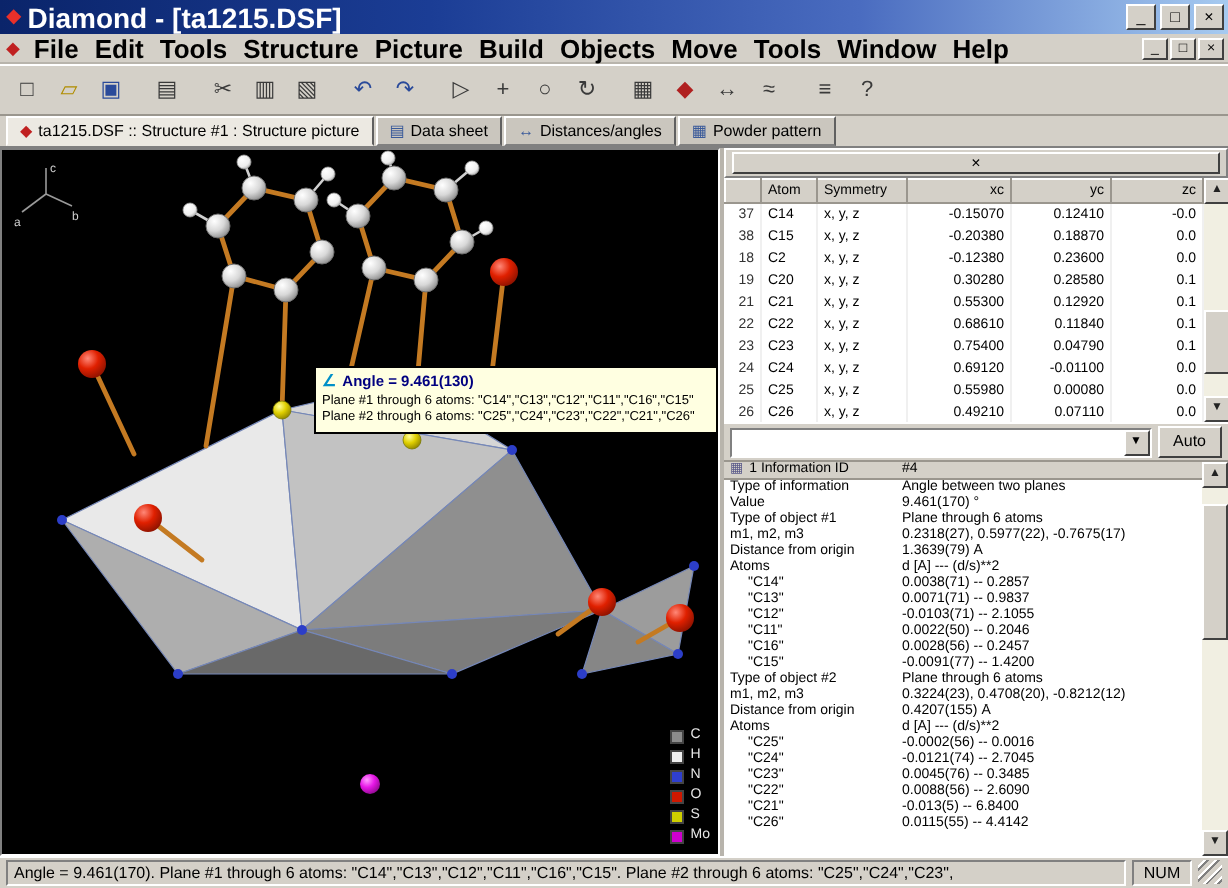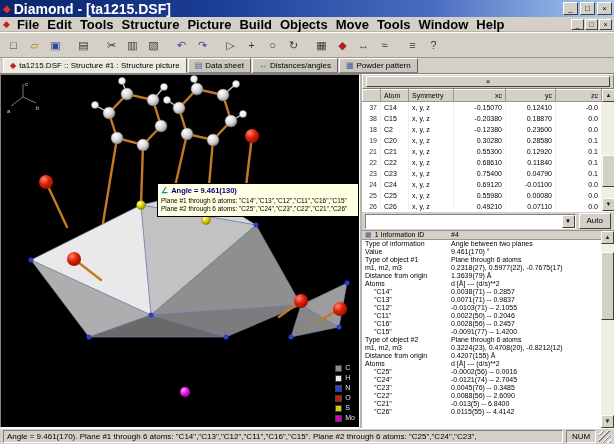--- a/index.html
+++ b/index.html
@@ -97,21 +97,21 @@
     font-size:8px;line-height:14px;}
 
   .props-area{flex:1;display:flex;background:#fff;min-height:0;}
   table.props{width:239px;table-layout:fixed;border-collapse:collapse;font-size:7px;flex:0 0 auto;align-self:flex-start;}
   table.props td{height:8px;line-height:8px;padding:0 3px;white-space:nowrap;overflow:hidden;}
   tr.prop-header td{background:#d4d0c8;border-bottom:1px solid #9a968e;}
   .prop-grid-icon{color:#5a5a8a;margin-right:3px;font-size:7px;}
   td.p-name.indent{padding-left:12px;}
 
   
-  .statusbar{height:16px;display:flex;align-items:flex-end;gap:3px;padding:1px 3px;background:#d4d0c8;flex:0 0 auto;
+  .statusbar{height:16px;display:flex;align-items:flex-start;gap:3px;padding:1px 3px;background:#d4d0c8;flex:0 0 auto;
     border-top:1px solid #fff;}
   .status-main{flex:1;height:13px;border:1px solid;border-color:#808080 #fff #fff #808080;
     font-size:8px;line-height:11px;padding:0 3px;white-space:nowrap;overflow:hidden;}
   .status-num{width:30px;height:13px;border:1px solid;border-color:#808080 #fff #fff #808080;
     font-size:8px;line-height:11px;text-align:center;}
   .grip{width:12px;height:12px;background:repeating-linear-gradient(135deg,#d4d0c8 0 2px,#fff 2px 3px,#808080 3px 4px);}
 </style>
 </head>
 <body>
 

